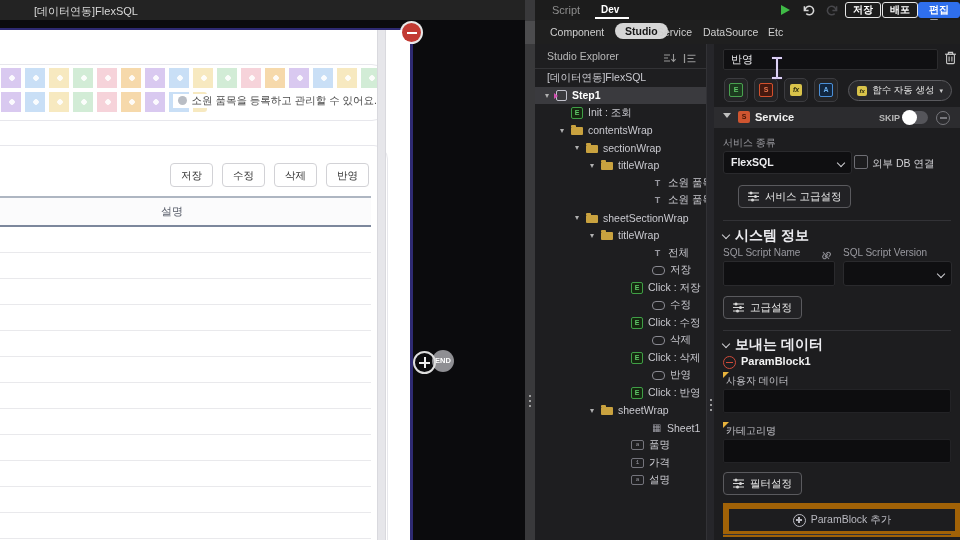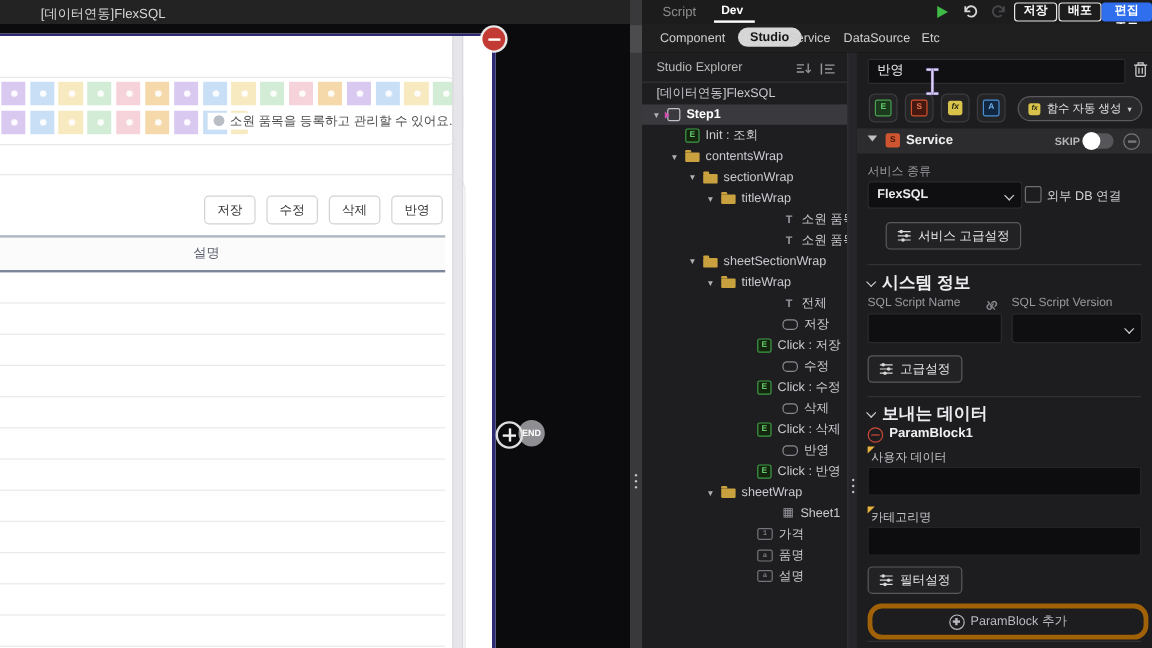--- a/index.html
+++ b/index.html
@@ -135,21 +135,21 @@
   .dk-select{position:absolute;background:#0f0f11;border:1px solid #2a2a2d;border-radius:3px;color:#ededf0;font-size:10.5px;}
   .sel-caret{position:absolute;right:7px;top:8px;}
   .insp-btn{position:absolute;height:21px;display:flex;align-items:center;gap:6px;padding:0 9px;
             border:1px solid #5a5a5e;border-radius:4px;background:#222225;color:#e6e6e6;font-size:10.5px;}
   .divider{position:absolute;left:9px;right:9px;border-top:1px solid #323236;}
   .sec-head{position:absolute;left:9px;display:flex;align-items:center;gap:6px;font-size:14px;font-weight:bold;color:#ececf0;}
   .cb{position:absolute;width:12px;height:12px;border:1px solid #6e6e74;border-radius:2px;background:transparent;}
   .req{position:absolute;width:0;height:0;border-top:6px solid #e8b33c;border-right:6px solid transparent;}
   .pb-minus{position:absolute;width:11px;height:11px;border:1.5px solid #cf4a3a;border-radius:50%;}
   .pb-minus i{position:absolute;left:2px;top:4.5px;width:7px;height:1.5px;background:#cf4a3a;}
-  .addpb{position:absolute;left:9px;top:459px;width:226px;height:22px;border:4px solid #a16207;border-radius:12px;
+  .addpb{position:absolute;left:9px;top:459px;width:226px;height:22px;border:6px solid #a16207;border-radius:0;
          display:flex;align-items:center;justify-content:center;gap:5px;color:#b9b9c0;font-size:10.5px;}
   .plus-sm{width:11px;height:11px;border:1px solid #b9b9c0;border-radius:50%;position:relative;flex:none;}
   .plus-sm::before{content:"";position:absolute;left:2.2px;top:4.7px;width:6.5px;height:1.4px;background:#b9b9c0;}
   .plus-sm::after{content:"";position:absolute;left:4.7px;top:2.2px;width:1.4px;height:6.5px;background:#b9b9c0;}
 
   
   .ibeam{left:772px;top:57px;width:10px;height:22px;z-index:9;}
   .ibeam i{position:absolute;background:#ddd2f4;box-shadow:0 0 1px #5b3fae;}
   .ib-v{left:4px;top:0;width:2px;height:22px;}
   .ib-t1{left:0;top:0;width:4px;height:2px;} .ib-t2{left:6px;top:0;width:4px;height:2px;}
@@ -361,27 +361,27 @@
           <span class="ti ti-folder"></span>
           <span>sheetWrap</span>
         </div>
       <div class="trow d5">
           <span class="nocaret"></span>
           <span class="ti ti-sheet"></span>
           <span>Sheet1</span>
         </div>
       <div class="trow d6">
           <span class="nocaret"></span>
+          <span class="ti ti-col c-a"></span>
+          <span>품명</span>
+        </div>
+      <div class="trow d6">
+          <span class="nocaret"></span>
           <span class="ti ti-col c-n"></span>
           <span>가격</span>
-        </div>
-      <div class="trow d6">
-          <span class="nocaret"></span>
-          <span class="ti ti-col c-a"></span>
-          <span>품명</span>
         </div>
       <div class="trow d6">
           <span class="nocaret"></span>
           <span class="ti ti-col c-a"></span>
           <span>설명</span>
         </div>
     </div>
   </div>
 
   <div class="abs split2">

